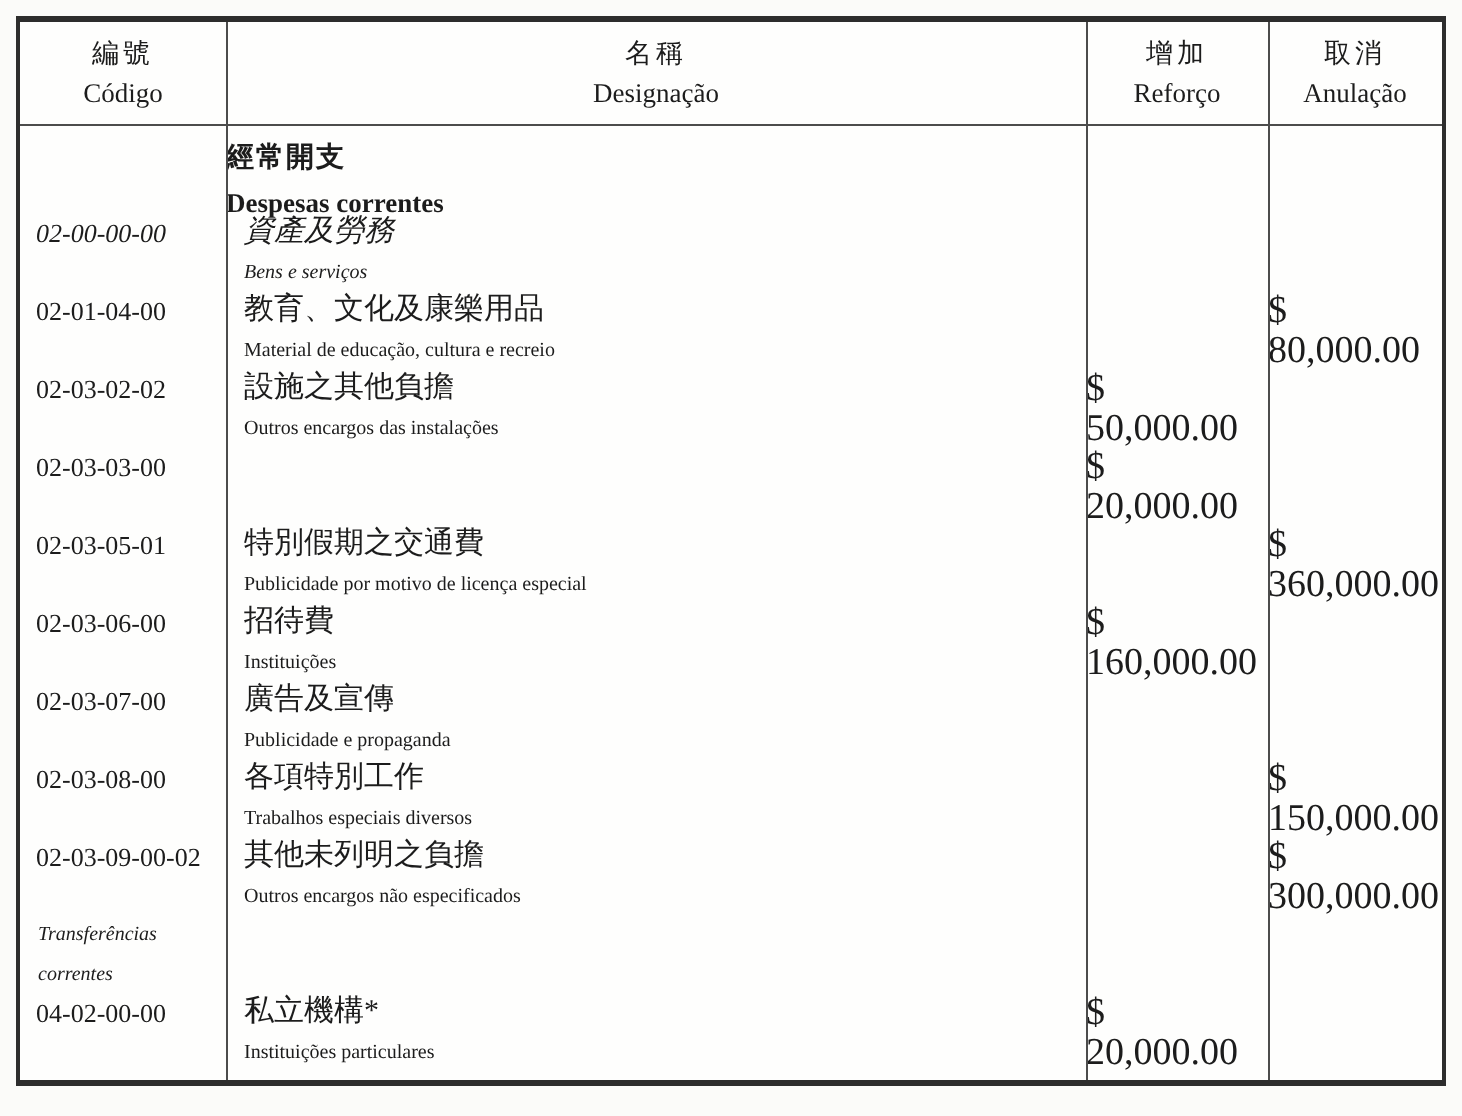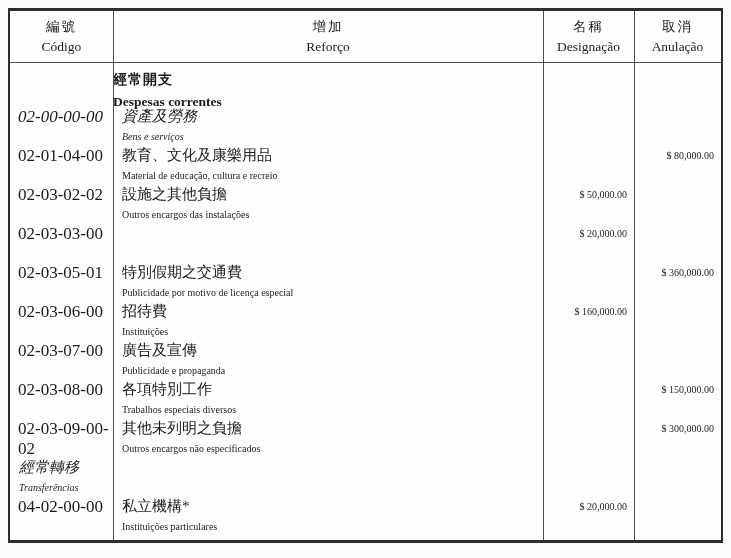--- a/index.html
+++ b/index.html
@@ -48,25 +48,25 @@
   .title-block { height: 44px; text-align: left; font-weight: bold; }
   .title-block .zh { font-size: 14px; line-height: 23px; letter-spacing: 1px; }
   .title-block .pt { font-size: 13.5px; line-height: 21px; }
 
   .trow {
     display: grid;
     grid-template-columns: 103px 430px 91px 87px;
     height: 39px;
   }
   .cell { overflow: hidden; }
-  .c-code { padding-left: 8px; font-size: 17px; line-height: 19.5px; }
+  .c-code { padding-left: 8px; font-size: 13px; line-height: 19.5px; }
   .c-name { padding-left: 9px; }
   .c-name .zh { font-size: 15px; line-height: 19.5px; }
   .c-name .pt { font-size: 10px; line-height: 19.5px; }
-  .c-amt { text-align: right; padding-right: 7px; font-size: 10px; line-height: 19.5px; }
+  .c-amt { padding-right: 7px; font-size: 19px; line-height: 19.5px; }
 
   .trow.chapter .c-code,
   .trow.chapter .zh,
   .trow.chapter .pt { font-style: italic; }
 </style>
 </head>
 <body>
 
 <div class="page">
   <div class="budget-table">
@@ -74,26 +74,26 @@
     <div class="vline vline-1"></div>
     <div class="vline vline-2"></div>
     <div class="vline vline-3"></div>
 
     <div class="thead">
       <div class="th">
         <div class="zh">編號</div>
         <div class="pt">Código</div>
       </div>
       <div class="th">
+        <div class="zh">名稱</div>
+        <div class="pt">Designação</div>
+      </div>
+      <div class="th">
         <div class="zh">增加</div>
         <div class="pt">Reforço</div>
-      </div>
-      <div class="th">
-        <div class="zh">名稱</div>
-        <div class="pt">Designação</div>
       </div>
       <div class="th">
         <div class="zh">取消</div>
         <div class="pt">Anulação</div>
       </div>
     </div>
 
     <div class="tbody">
       <div class="trow">
         <div class="cell c-code"></div>
@@ -185,21 +185,20 @@
     <div class="cell c-name">
       <div class="zh">其他未列明之負擔</div>
       <div class="pt">Outros encargos não especificados</div>
     </div>
     <div class="cell c-amt"></div>
     <div class="cell c-amt">$ 300,000.00</div>
   </div>
 
   <div class="trow chapter">
     <div class="cell c-name">
-      <div class="zh">經常轉移</div>
       <div class="pt">Transferências correntes</div>
     </div>
     <div class="cell c-amt"></div>
     <div class="cell c-amt"></div>
   </div>
 
   <div class="trow item">
     <div class="cell c-code">04-02-00-00</div>
     <div class="cell c-name">
       <div class="zh">私立機構*</div>

